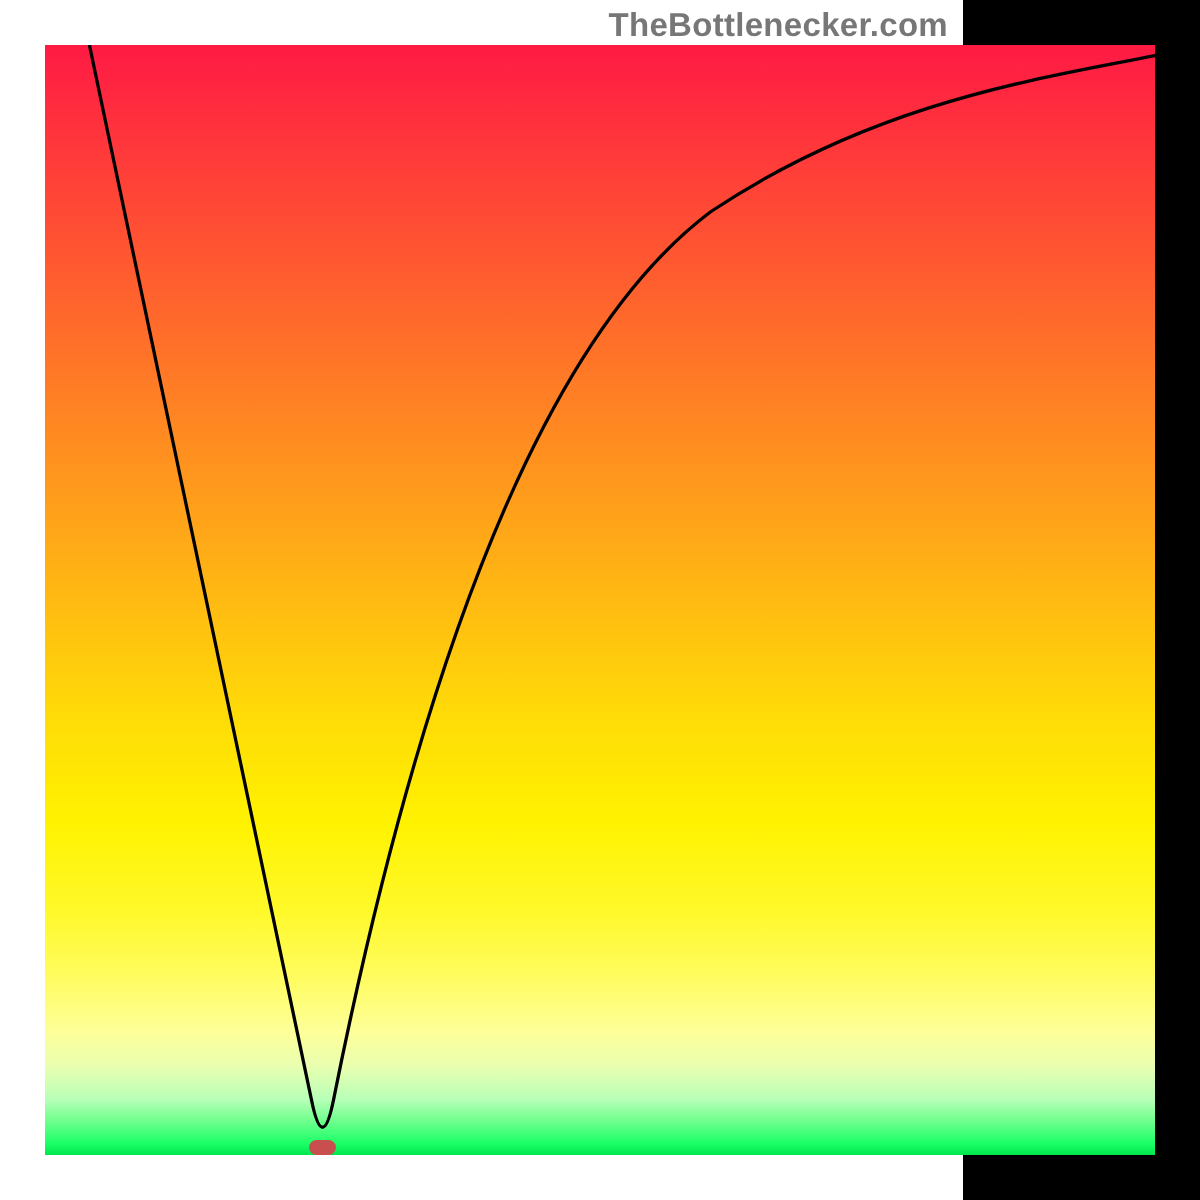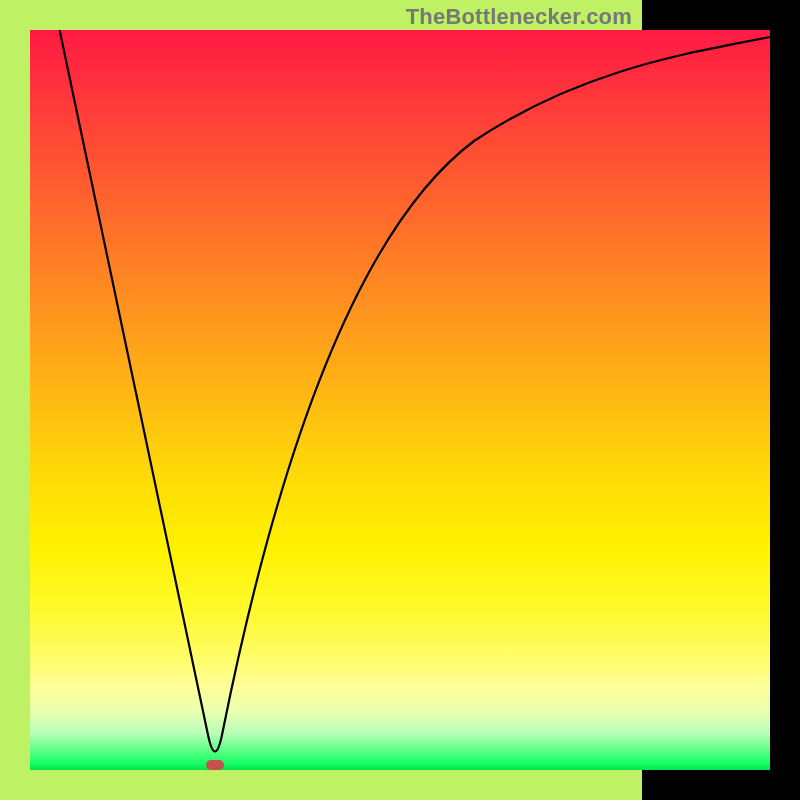--- a/index.html
+++ b/index.html
@@ -1,21 +1,21 @@
 <!DOCTYPE html>
 <html><head>
 <meta charset="utf-8">
 <style>
   * { margin: 0; padding: 0; box-sizing: border-box; }
   html, body { width: 800px; height: 800px; overflow: hidden; background: #000; }
   .chart-container {
     position: relative;
     width: 642px;
     height: 800px;
-    background: #bef264;
+    background: #ffffff;
   }
   .plot-area {
     position: absolute;
     left: 30px;
     top: 30px;
     width: 740px;
     height: 740px;
     background: linear-gradient(to bottom,
       #ff1a44 0%,
       #ff3a3a 10%,

